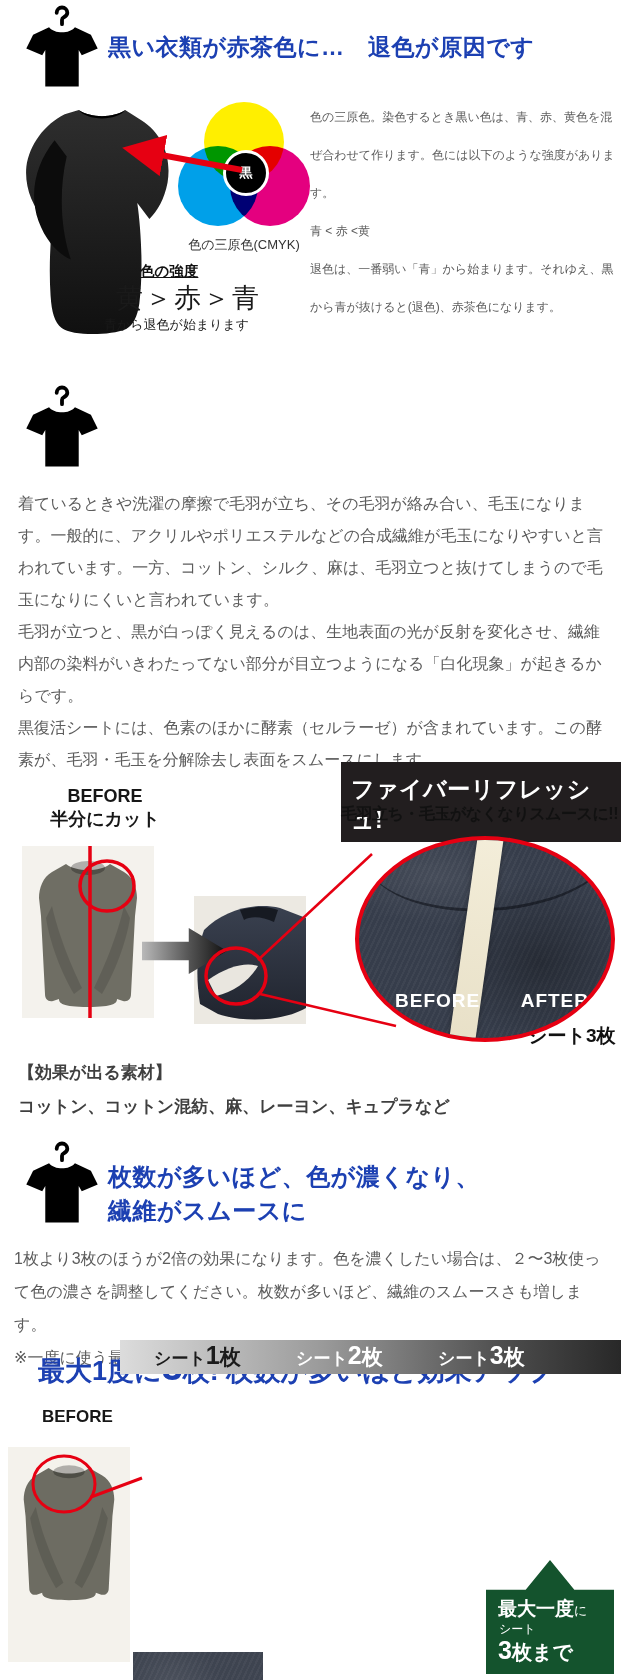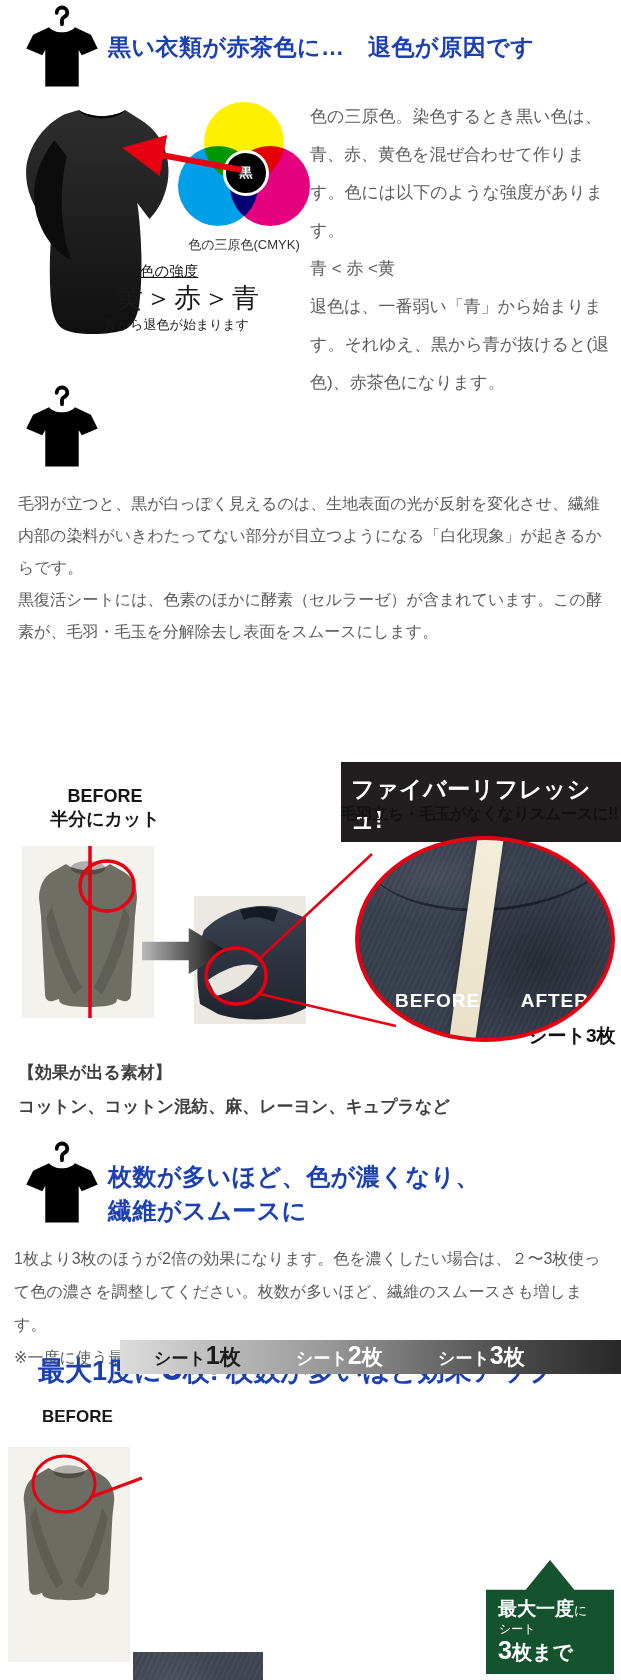--- a/index.html
+++ b/index.html
@@ -116,35 +116,36 @@
   <div class="abs venn" style="left:178px;top:100px">
     <div class="c cy"></div>
     <div class="c cc"></div>
     <div class="c cm"></div>
     <div class="center">
         <span>黒</span>
       </div>
   </div>
   <div class="abs" style="left:168px;top:236px;width:152px;text-align:center;font-size:13px;color:#333">色の三原色(CMYK)</div>
 
-  <div class="abs" style="left:140px;top:262px;font-size:14.5px;font-weight:400;color:#111;text-decoration:underline">色の強度</div>
+  <div class="abs" style="left:140px;top:262px;font-size:14.5px;font-weight:700;color:#111;text-decoration:underline">色の強度</div>
   <div class="abs" style="left:116px;top:280px;font-size:27px;color:#1a1a1a;letter-spacing:2px">黄＞赤＞青</div>
   <div class="abs" style="left:104px;top:316px;font-size:13px;color:#1a1a1a">青から退色が始まります</div>
 
-  <div class="abs body-text" style="left:310px;top:98px;width:306px;font-size:17px;line-height:38px">
+  <div class="abs body-text" style="left:310px;top:98px;width:306px;font-size:12px;line-height:38px">
     <p style="margin:0">色の三原色。染色するとき黒い色は、青、赤、黄色を混ぜ合わせて作ります。色には以下のような強度があります。</p>
     <p style="margin:0">青 &lt; 赤 &lt;黄</p>
     <p style="margin:0">退色は、一番弱い「青」から始まります。それゆえ、黒から青が抜けると(退色)、赤茶色になります。</p>
   </div>
 
   <svg class="abs tee-icon" style="left:24px;top:384px">
       <use href="#sym-tee"></use>
     </svg>
 
   <div class="abs body-text" style="left:18px;top:488px;width:594px;font-size:16px;line-height:32px">
+    <p style="margin:0">着ているときや洗濯の摩擦で毛羽が立ち、その毛羽が絡み合い、毛玉になります。一般的に、アクリルやポリエステルなどの合成繊維が毛玉になりやすいと言われています。一方、コットン、シルク、麻は、毛羽立つと抜けてしまうので毛玉になりにくいと言われています。</p>
     <p style="margin:0">毛羽が立つと、黒が白っぽく見えるのは、生地表面の光が反射を変化させ、繊維内部の染料がいきわたってない部分が目立つようになる「白化現象」が起きるからです。</p>
     <p style="margin:0">黒復活シートには、色素のほかに酵素（セルラーゼ）が含まれています。この酵素が、毛羽・毛玉を分解除去し表面をスムースにします。</p>
   </div>
 
   <div class="abs fiber-box" style="left:341px;top:762px">ファイバーリフレッシュ!</div>
   <div class="abs" style="left:330px;top:804px;width:288px;text-align:right;font-size:16px;font-weight:700;color:#111;letter-spacing:-0.5px">毛羽立ち・毛玉がなくなりスムースに!!</div>
 
   <div class="abs" style="left:40px;top:786px;width:130px;text-align:center;font-weight:700;color:#171717">
     <div style="font-size:18px">BEFORE</div>
     <div style="font-size:18px">半分にカット</div>

